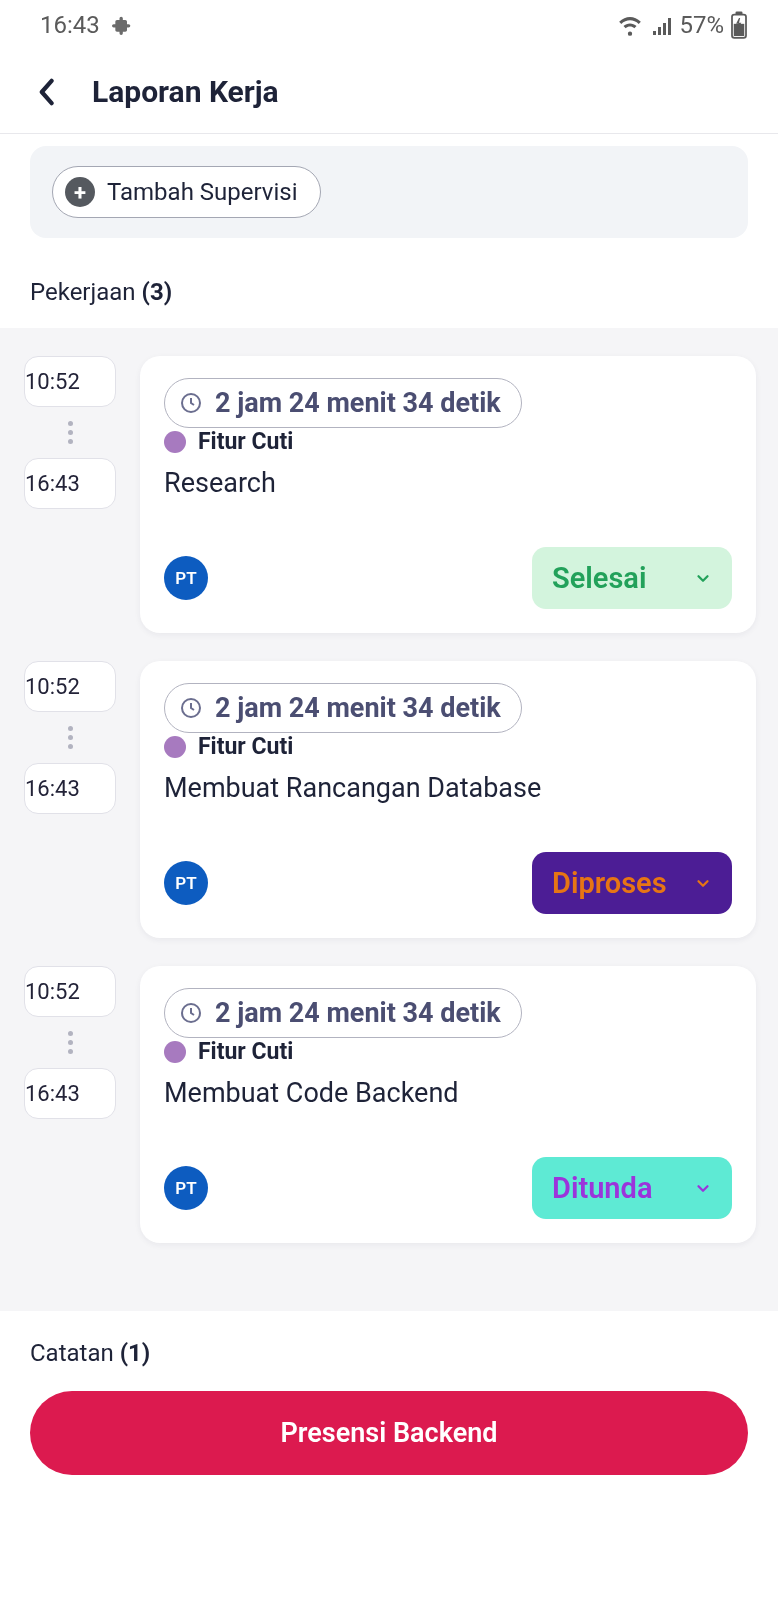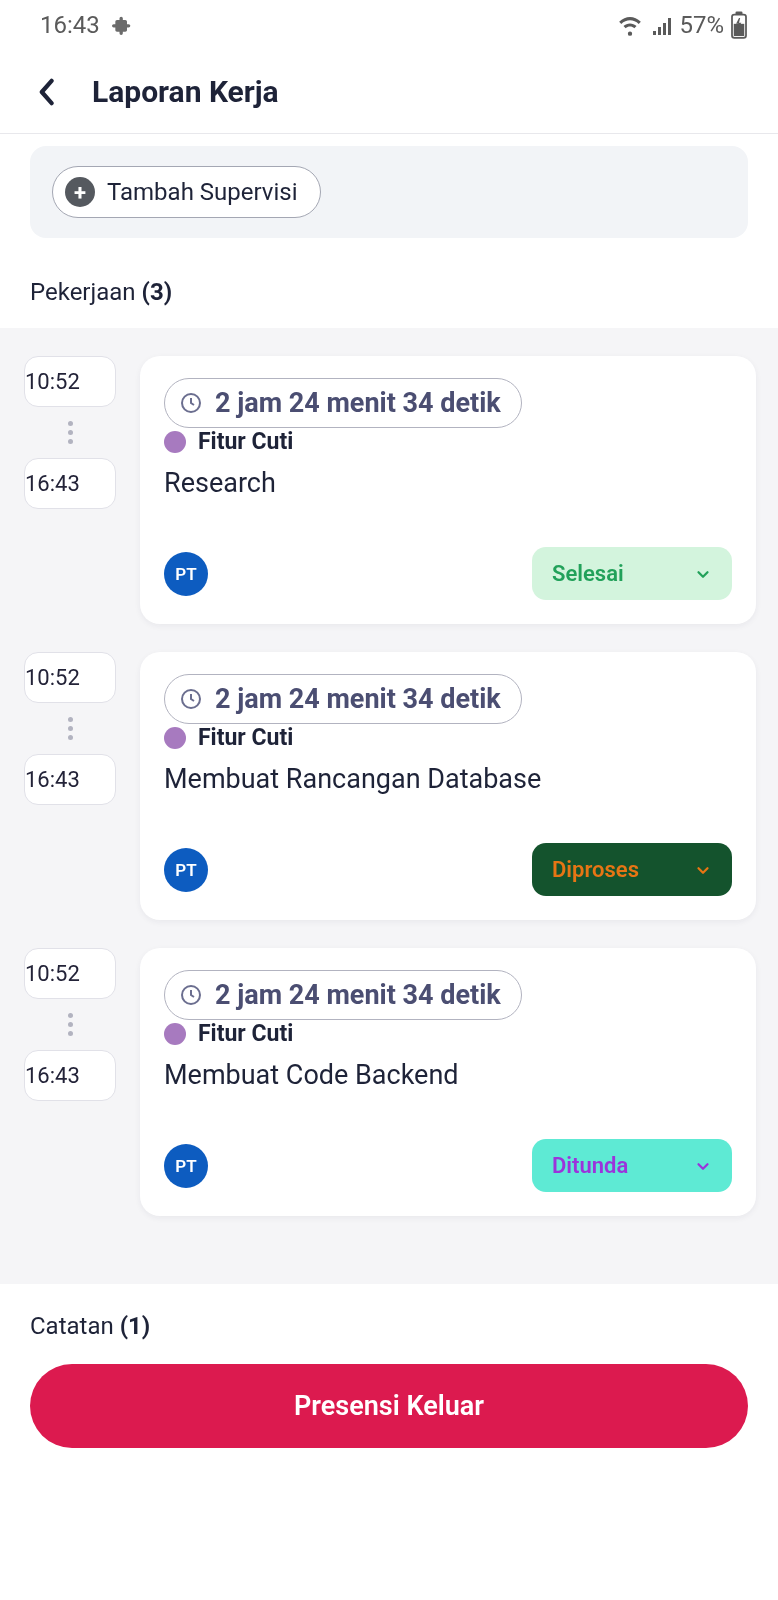--- a/index.html
+++ b/index.html
@@ -175,26 +175,26 @@
     font-size: 17px;
     font-weight: 600;
   }
   .status-pill {
     display: flex;
     align-items: center;
     justify-content: space-between;
     width: 200px;
     padding: 14px 20px;
     border-radius: 14px;
-    font-size: 22px;
+    font-size: 29px;
     font-weight: 600;
     cursor: pointer;
   }
   .status-green { background: #d3f4dd; color: #22a15a; }
-  .status-orange { background: #14532d; color: #e77514; gap: 16px; }
+  .status-orange { background: #4c1d95; color: #e77514; gap: 16px; }
   .status-purple { background: #5eead4; color: #9b34db; }
   .chev {
     width: 18px; height: 18px;
   }
   .notes-head {
     padding: 28px 30px 18px;
     font-size: 24px;
     color: #1e2338;
   }
   .notes-head .count { font-weight: 700; }
@@ -348,14 +348,14 @@
         </div></div>
     </div>
   </div>
 
 <div class="notes-head">
   <span>Catatan</span>
   <span class="count">(1)</span>
 </div>
 
 <div class="checkout-btn">
-  <span>Presensi Keluar</span>
+  <span>Presensi Backend</span>
 </div>
 
 </body></html>

